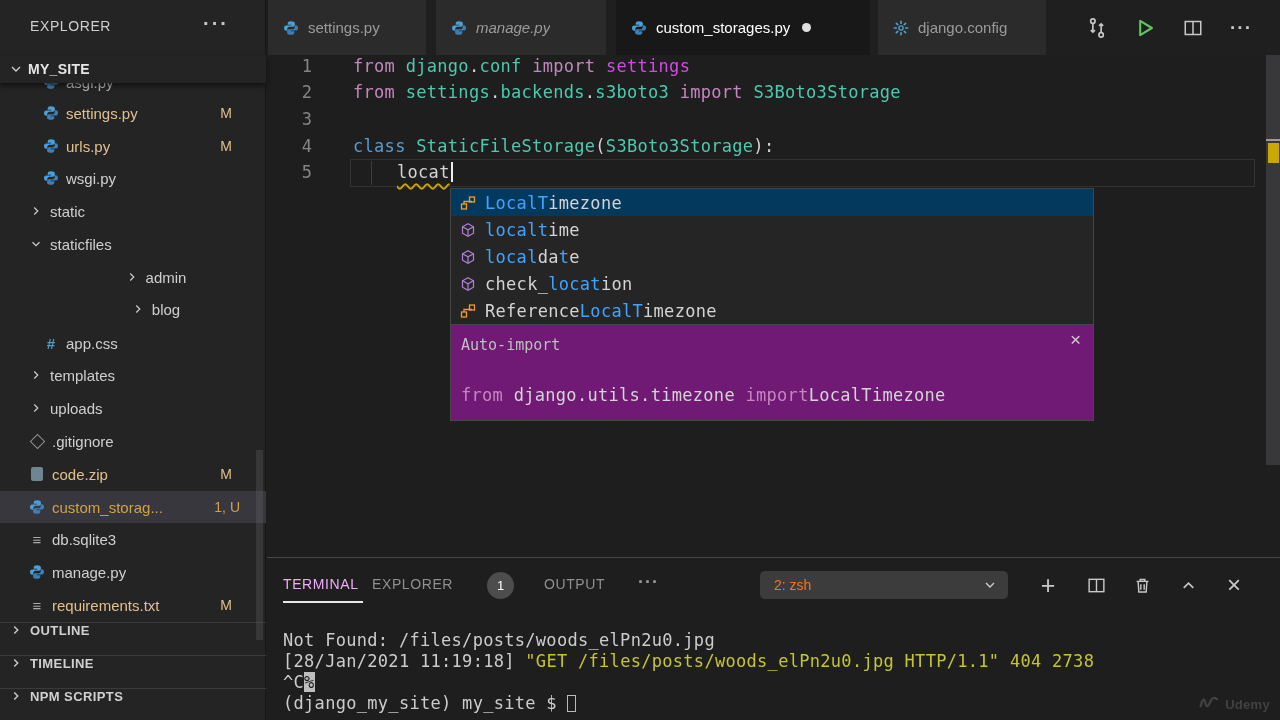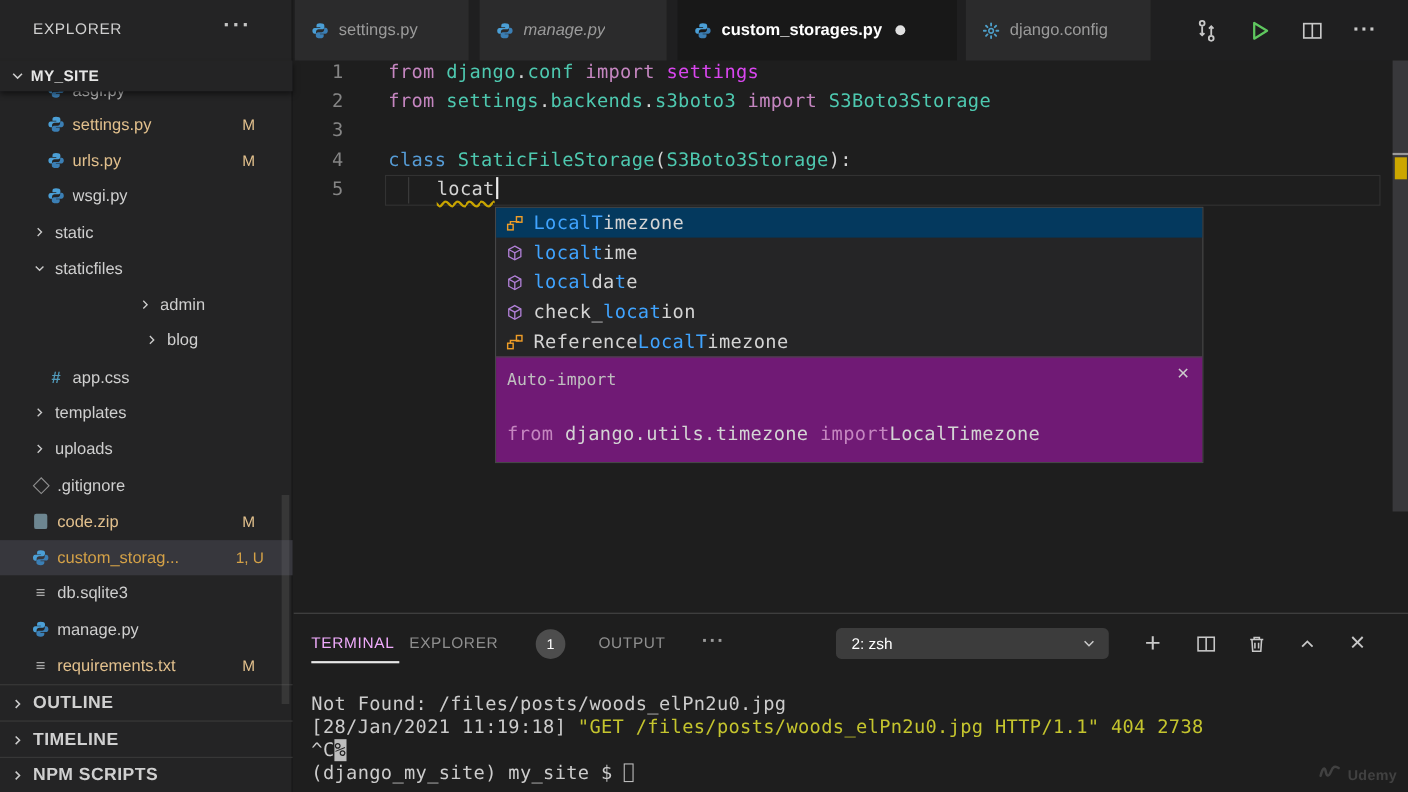--- a/index.html
+++ b/index.html
@@ -23,31 +23,31 @@
   .fi{width:18px;display:flex;justify-content:center;margin-right:6px;flex:none;}
   .fch{width:16px;display:flex;justify-content:center;margin-right:6px;flex:none;}
   .lbl{white-space:nowrap;overflow:hidden;}
   .badge{margin-left:auto;margin-right:34px;font-size:14px;}
   .badge.wide{margin-right:26px;}
   .mod-c{color:#E2C08D;} .warn-c{color:#D4A147;}
   .hash-ic{color:#519ABA;font-weight:bold;font-size:15px;}
   .diamond{width:9px;height:9px;border:1.5px solid #8f8f8f;transform:rotate(45deg);}
   .listic{color:#a9a9a9;font-size:15px;font-weight:bold;}
   .zipic{width:12px;height:14px;background:#6d8691;border-radius:2px;}
-  .sb-section{position:absolute;left:0;width:266px;height:33px;display:flex;align-items:center;
-              border-top:1px solid #3a3a3a;font-size:16px;font-weight:bold;color:#d0d0d0;letter-spacing:.4px;cursor:pointer;}
+  .sb-section{position:absolute;left:0;width:266px;height:33px;display:flex;align-items:flex-start;
+              border-top:1px solid #3a3a3a;font-size:13px;font-weight:bold;color:#d0d0d0;letter-spacing:.4px;cursor:pointer;}
   .sb-section .fch{margin-left:8px;}
   .sb-scroll{position:absolute;right:2px;top:450px;width:7px;height:190px;background:rgba(121,121,121,.22);}
 
   
   .tabbar{position:absolute;left:267px;top:0;width:1013px;height:55px;background:#1f1f20;}
   .tab{position:absolute;top:0;height:55px;display:flex;align-items:center;padding:0 14px;box-sizing:border-box;
        background:#2b2b2c;color:#9b9b9b;font-size:15px;cursor:pointer;}
   .tab .fi{margin-right:8px;}
-  .tab.active{background:#181818;color:#fff;font-weight:bold;}
+  .tab.active{background:#181818;color:#fff;}
   .tab.preview .lbl{font-style:italic;}
   .dirty{width:9px;height:9px;border-radius:50%;background:#e0e0e0;margin-left:12px;}
   .ed-action{position:absolute;top:15px;width:26px;height:26px;display:flex;align-items:center;justify-content:center;cursor:pointer;}
   .dots-ic{color:#c8c8c8;font-size:19px;font-weight:bold;letter-spacing:1px;}
 
   
   .gutter-num{position:absolute;left:272px;width:40px;text-align:right;color:#858585;
               font-family:"DejaVu Sans Mono",monospace;font-size:17px;line-height:26px;}
   .code-line{position:absolute;left:353px;font-family:"DejaVu Sans Mono",monospace;font-size:17px;line-height:26px;
              letter-spacing:.3px;white-space:pre;color:#d4d4d4;cursor:text;}
@@ -80,21 +80,21 @@
   
   .panel-divider{position:absolute;left:267px;top:557px;width:1013px;height:1px;background:#474747;}
   .term-tab{position:absolute;top:576px;font-size:14px;letter-spacing:.6px;color:#8f8f8f;cursor:pointer;}
   .term-tab.active{color:#f0abfc;}
   .term-underline{position:absolute;left:283px;top:601px;width:80px;height:2px;background:#e7e7e7;}
   .prob-badge{position:absolute;left:487px;top:572px;width:27px;height:27px;border-radius:50%;background:#4d4d4d;
               color:#fff;font-size:13px;display:flex;align-items:center;justify-content:center;}
   .term-more{position:absolute;left:638px;top:572px;font-size:18px;font-weight:bold;letter-spacing:1px;color:#9a9a9a;cursor:pointer;}
   .shell-select{position:absolute;left:760px;top:571px;width:248px;height:28px;background:#3c3c3c;border-radius:5px;
                 display:flex;align-items:center;cursor:pointer;}
-  .shell-select .val{margin-left:14px;font-size:14px;color:#ffffff;}
+  .shell-select .val{margin-left:14px;font-size:14px;color:#f97316;}
   .shell-select .chev{margin-left:auto;margin-right:10px;display:flex;}
   .term-action{position:absolute;top:573px;width:24px;height:24px;display:flex;align-items:center;justify-content:center;cursor:pointer;color:#c8c8c8;}
   .plus-ic{font-size:25px;font-weight:300;line-height:22px;}
   .x-ic{font-size:24px;line-height:22px;}
   .term-line{position:absolute;left:283px;height:21px;font-family:"DejaVu Sans Mono",monospace;font-size:17px;
              line-height:21px;letter-spacing:.3px;white-space:pre;color:#cccccc;}
   .t-yellow{color:#C5C52E;}
   .inv{background:#bdbdbd;color:#1e1e1e;}
   .hcur{display:inline-block;width:9px;height:17px;border:1.5px solid #bbb;vertical-align:-3px;box-sizing:border-box;}
 

